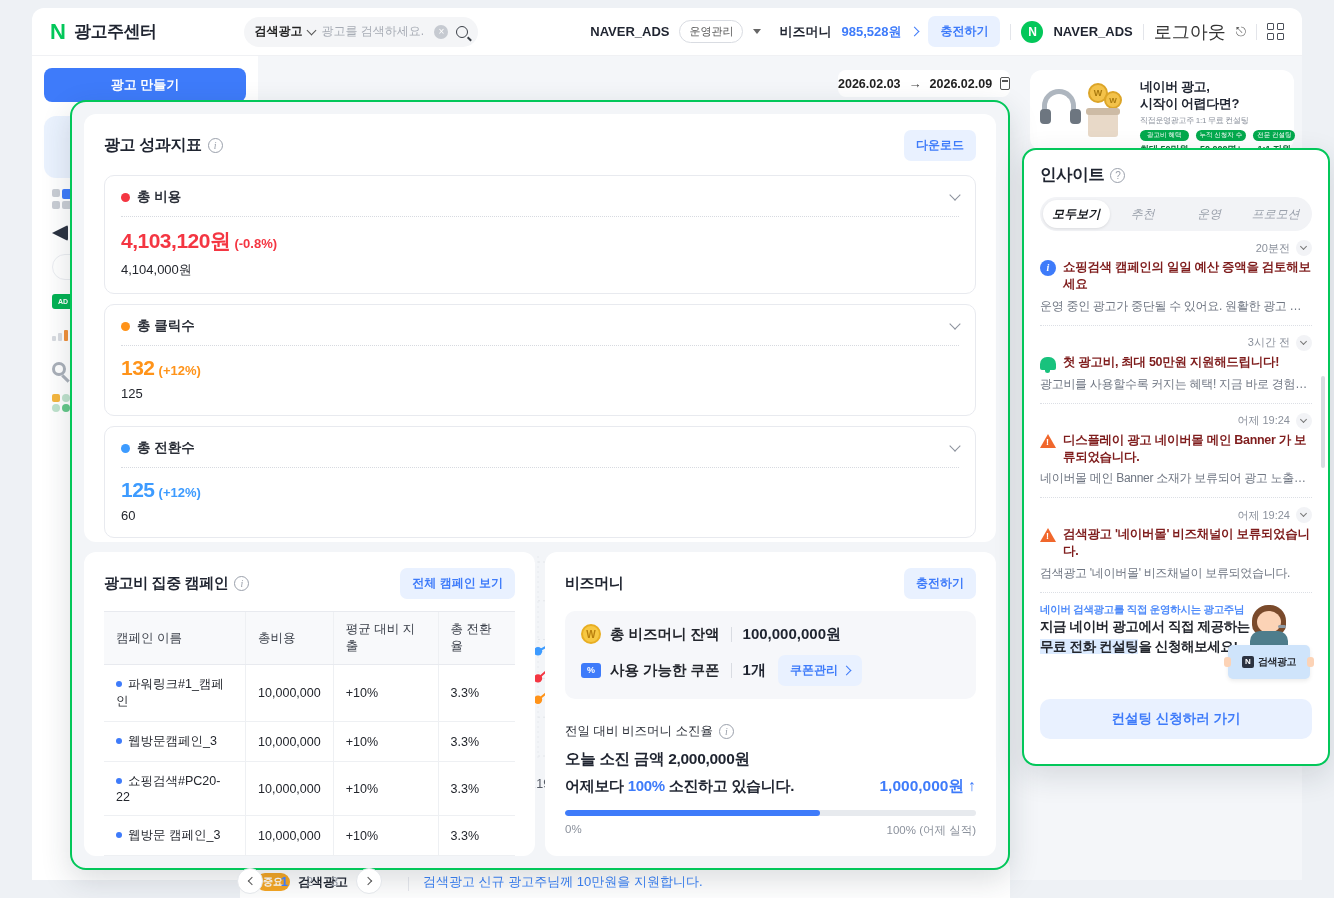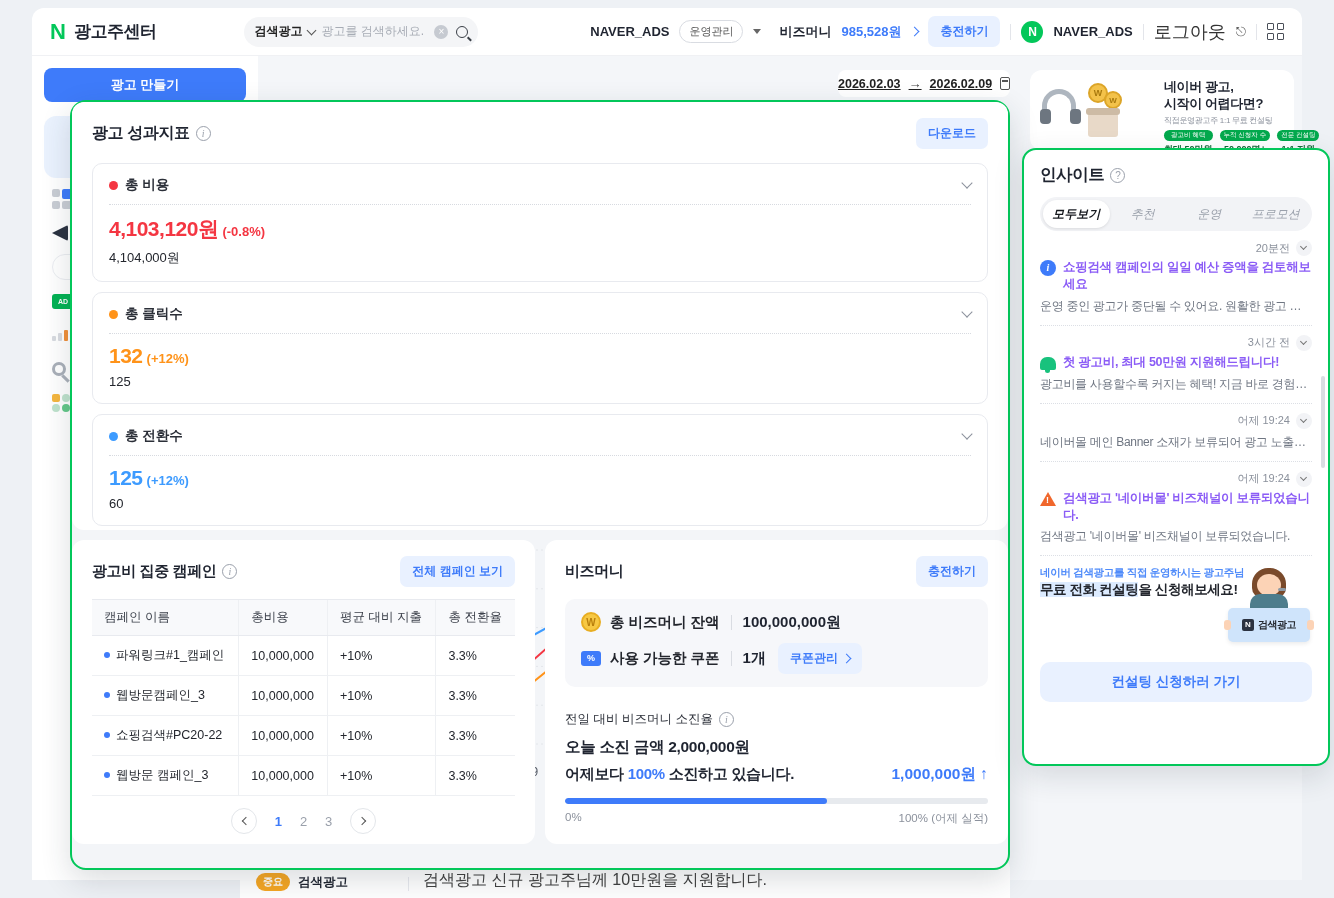--- a/index.html
+++ b/index.html
@@ -69,36 +69,36 @@
   .ic-wrench{ width:14px; height:14px; border:3px solid #aab0b9; border-radius:50%; position:relative;}
   .ic-wrench:after{ content:""; position:absolute; width:3px; height:9px; background:#aab0b9;
     left:9px; top:9px; transform:rotate(-45deg);}
   .ic-dots{ display:grid; grid-template-columns:8px 8px; grid-gap:2px;}
   .ic-dots i{ width:8px; height:8px; border-radius:50%; background:#bfe3cd;}
   .ic-dots i:nth-child(1){ background:#f5b63f; border-radius:2px;}
   .ic-dots i:nth-child(4){ background:#64c98a;}
   
   .date-pill{ position:absolute; left:838px; top:70px; width:172px; height:27px; background:#fff;
     border-radius:8px; display:flex; align-items:center; justify-content:center; gap:8px;
-    font-size:12.5px; font-weight:bold; color:#222; z-index:2;text-decoration:underline;}
+    font-size:12.5px; font-weight:bold; color:#222; z-index:2;}
   .cal-ic{ width:13px; height:13px; border:1.5px solid #555; border-radius:2px; position:relative;}
   .cal-ic:before{ content:""; position:absolute; left:1px; right:1px; top:2px; height:1.5px; background:#555;}
   .arrow{ color:#444; font-size:13px;}
   
   .notice-strip{ position:absolute; left:240px; top:858px; width:770px; height:40px; background:#fff;
     border-radius:10px 10px 0 0; z-index:1; display:flex; align-items:flex-end; padding:0 16px 7px 16px;}
   .notice-badge{ background:#f5a623; color:#fff; font-size:10px; font-weight:bold; border-radius:9px;
     padding:2px 7px; margin-right:8px;}
   .notice-cat{ font-size:12.5px; font-weight:bold; width:110px;}
   .notice-sep{ width:1px; height:14px; background:#e7e9ee; margin-right:14px;}
-  .notice-text{ font-size:16px; color:#404040;}
+  .notice-text{ font-size:13px; color:#3b82f6;}
   
   .main-panel{ position:absolute; left:70px; top:100px; width:940px; height:770px;
     background:#f3f5f8; border:2px solid #03c75a; border-radius:16px;
-    box-shadow:0 10px 30px rgba(31,41,55,.16); z-index:3; }
+    box-shadow:0 10px 30px rgba(31,41,55,.16); z-index:3; padding:12px;}
   .card{ background:#fff; border-radius:12px;}
   .perf-card{ padding:16px 20px; height:428px;}
   .card-head{ display:flex; align-items:center;}
   .card-title{ font-size:16px; font-weight:bold; letter-spacing:-0.4px;}
   .info-ic{ width:15px; height:15px; border:1.3px solid #9aa0ab; border-radius:50%; color:#9aa0ab;
     font-size:10px; line-height:14px; text-align:center; margin-left:6px; font-style:italic; font-family:"Liberation Serif",serif;}
   .head-spacer{ flex:1;}
   .metrics{ display:flex; gap:10px; margin-top:14px;flex-direction:column;}
   .metric{ flex:1; border:1px solid #e8eaef; border-radius:10px; padding:12px 16px 14px;}
   .metric-top{ display:flex; align-items:center;}
@@ -170,21 +170,21 @@
   .ins-head{ display:flex; gap:7px; margin-top:3px;}
   .ins-ic{ width:16px; height:16px; flex:none; margin-top:1px;}
   .ic-info{ border-radius:50%; background:#3e7bfa; color:#fff; font-size:10px; font-weight:bold;
     text-align:center; line-height:16px; font-style:italic; font-family:"Liberation Serif",serif;}
   .ic-bell{ background:#18c27d; border-radius:7px 7px 2px 2px; position:relative; height:13px; margin-top:3px;}
   .ic-bell:after{ content:""; position:absolute; left:5px; bottom:-3px; width:5px; height:3px;
     border-radius:0 0 3px 3px; background:#18c27d;}
   .ic-warn{ width:0; height:0; border-left:8px solid transparent; border-right:8px solid transparent;
     border-bottom:14px solid #f0672c; position:relative; margin-top:2px;}
   .ic-warn:after{ content:"!"; position:absolute; left:-2px; top:3px; color:#fff; font-size:9px; font-weight:bold;}
-  .ins-item-title{ font-size:12.5px; font-weight:bold; color:#8b5cf6; line-height:1.35; letter-spacing:-0.3px;}
+  .ins-item-title{ font-size:12.5px; font-weight:bold; color:#7f1d1d; line-height:1.35; letter-spacing:-0.3px;}
   .ins-body{ font-size:12px; color:#6f7682; margin-top:5px; white-space:nowrap; overflow:hidden;
     text-overflow:ellipsis; letter-spacing:-0.3px;}
   .ins-promo{ position:relative; margin-top:10px; min-height:86px;}
   .promo-eyebrow{ font-size:10.5px; color:#4f8bfa; font-weight:bold; letter-spacing:-0.3px;}
   .promo-line{ font-size:13.5px; font-weight:bold; color:#23262d; line-height:1.45; letter-spacing:-0.4px;}
   .promo-line .hl{ background:#dcebff;}
   .consult-btn{ width:100%; margin-top:10px; background:#e9f1ff; color:#3e7bfa; border:none;
     border-radius:10px; font-size:13.5px; font-weight:bold; padding:11px 0; font-family:inherit; cursor:pointer;}
   .ins-scrollbar{ position:absolute; right:3px; top:226px; width:4px; height:92px; background:#d9dce2; border-radius:2px;}
   
@@ -211,21 +211,21 @@
     border-bottom:none; border-radius:18px 18px 0 0;}
   .bn-illo .pad1,.bn-illo .pad2{ position:absolute; width:11px; height:15px; background:#6d7680; border-radius:4px; top:30px;}
   .bn-illo .pad1{ left:0;} .bn-illo .pad2{ left:30px;}
   .bn-illo .coin{ position:absolute; border-radius:50%; background:#f3c24a; border:2px solid #dca528;
     color:#a8790d; font-weight:bold; text-align:center;}
   .bn-illo .c1{ left:48px; top:4px; width:20px; height:20px; font-size:9px; line-height:17px;}
   .bn-illo .c2{ left:64px; top:12px; width:18px; height:18px; font-size:8px; line-height:15px;}
   .bn-illo .store{ position:absolute; left:48px; top:34px; width:30px; height:24px; background:#e8d9c8; border-radius:3px;}
   .bn-illo .store:before{ content:""; position:absolute; left:-2px; top:-5px; right:-2px; height:7px;
     background:#cdbba5; border-radius:3px;}
-  .bn-txt{ flex:1;margin-left:24px;}
+  .bn-txt{ flex:1;}
   .bn-title{ font-size:13px; font-weight:bold; line-height:1.3; letter-spacing:-0.4px;}
   .bn-sub{ font-size:8px; color:#8b919c; margin-top:2px; letter-spacing:-0.3px;}
   .bn-badges{ display:flex; gap:7px; margin-top:4px;}
   .bn-badge{ text-align:center;}
   .bn-pill{ display:block; background:#03a94d; color:#fff; font-size:6.5px; border-radius:6px;
     padding:1px 4px; white-space:nowrap;}
   .bn-val{ display:block; font-size:9px; font-weight:bold; color:#116b38; margin-top:2px; white-space:nowrap;}
   
   .coupon-btn{ margin-left:12px; display:inline-flex; align-items:center; gap:5px;}
 </style>
@@ -584,38 +584,43 @@
         </div>
         <div class="ins-body">광고비를 사용할수록 커지는 혜택! 지금 바로 경험해보세요</div>
       </div>
       <div class="ins-item">
         <div class="ins-time-row">
           <span class="ins-time">어제 19:24</span>
           <span class="ins-chevcir">
             <i></i>
           </span>
         </div>
+        <div class="ins-head">
+          <span class="ins-ic ic-warn"></span>
+          <span class="ins-item-title">디스플레이 광고 네이버몰 메인 Banner 가 보류되었습니다.</span>
+        </div>
         <div class="ins-body">네이버몰 메인 Banner 소재가 보류되어 광고 노출이 불...</div>
       </div>
       <div class="ins-item" style="border-bottom: 1.5px dotted rgb(220, 223, 229);">
         <div class="ins-time-row">
           <span class="ins-time">어제 19:24</span>
           <span class="ins-chevcir">
             <i></i>
           </span>
         </div>
         <div class="ins-head">
           <span class="ins-ic ic-warn"></span>
           <span class="ins-item-title">검색광고 '네이버몰' 비즈채널이 보류되었습니다.</span>
         </div>
         <div class="ins-body">검색광고 '네이버몰' 비즈채널이 보류되었습니다.</div>
       </div>
     </div>
   <div class="ins-promo">
     <div class="promo-eyebrow">네이버 검색광고를 직접 운영하시는 광고주님</div>
+    <div class="promo-line">지금 네이버 광고에서 직접 제공하는</div>
     <div class="promo-line"><span class="hl">무료 전화 컨설팅</span><span>을 신청해보세요!</span></div>
     <div class="illo">
       <span class="hs"></span>
         <span class="hair"></span>
         <span class="face"></span>
         <span class="mic"></span>
         <span class="body"></span>
       <span class="sign">
         <span class="nbox">N</span>
         <span class="stxt">검색광고</span>

